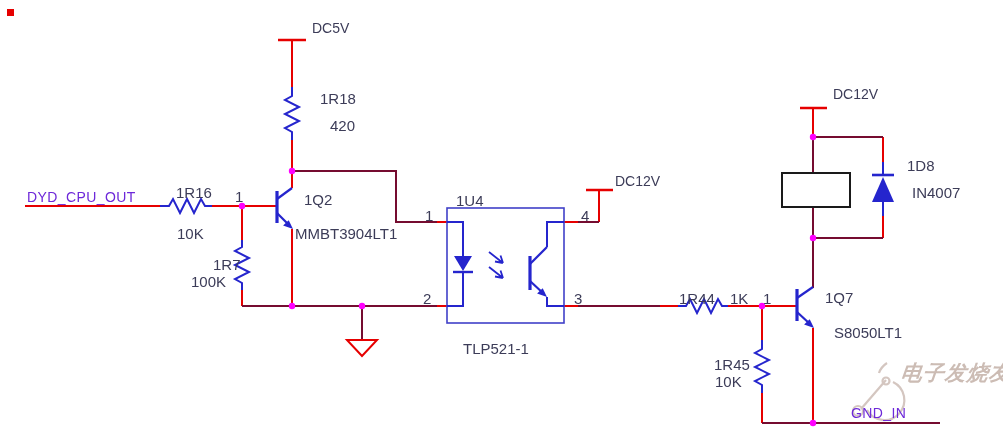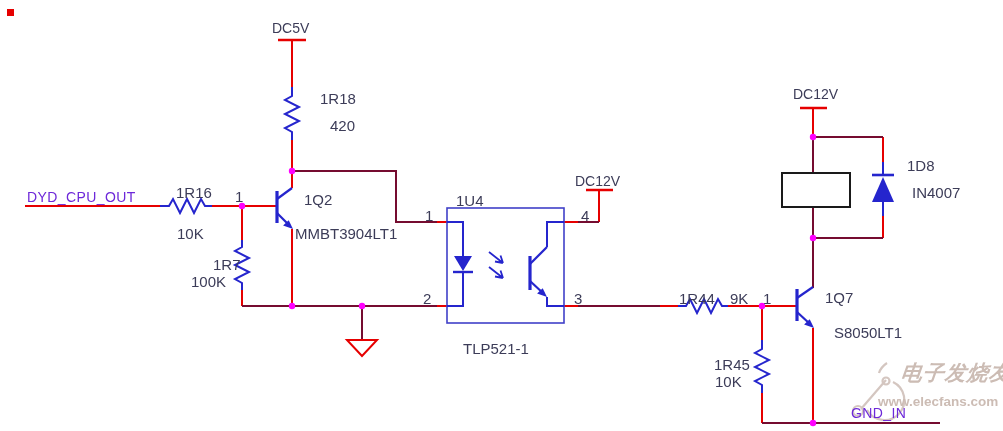--- a/index.html
+++ b/index.html
@@ -1,20 +1,20 @@
 <!DOCTYPE html>
 <html><head>
 <meta charset="utf-8">
 <style>
   html,body{margin:0;padding:0;background:#ffffff;}
   #canvas{position:relative;width:1003px;height:431px;background:#ffffff;overflow:hidden;
           font-family:"Liberation Sans",sans-serif;}
   svg{position:absolute;left:0;top:0;}
   .lbl{position:absolute;font-size:15px;color:#3c3c58;white-space:nowrap;line-height:1.1;}
-  .lbl.big{font-size:14px;}
+  .lbl.big{font-size:14px;margin-left:40px;}
   .lbl.red{color:#6d28d9;font-size:14px;letter-spacing:.4px;}
   .wm-cn{position:absolute;color:#ccbcb4;font-size:21px;font-weight:bold;font-style:italic;
          transform:skewX(-6deg);letter-spacing:1px;white-space:nowrap;}
   .wm-url{position:absolute;color:#ccbcb4;font-size:13.5px;font-weight:bold;white-space:nowrap;}
 </style>
 </head>
 <body>
 
 <div id="canvas">
 
@@ -149,21 +149,21 @@
   <div class="lbl" style="left:176px;top:185px">1R16</div>
   <div class="lbl" style="left:177px;top:226px">10K</div>
 
   <div class="lbl" style="left:213px;top:257px">1R7</div>
   <div class="lbl" style="left:191px;top:274px">100K</div>
 
   <div class="lbl" style="left:320px;top:91px">1R18</div>
   <div class="lbl" style="left:330px;top:118px">420</div>
 
   <div class="lbl" style="left:679px;top:291px">1R44</div>
-  <div class="lbl" style="left:730px;top:291px">9K</div>
+  <div class="lbl" style="left:730px;top:291px">1K</div>
 
   <div class="lbl" style="left:714px;top:357px">1R45</div>
   <div class="lbl" style="left:715px;top:374px">10K</div>
 
   <div class="lbl" style="left:304px;top:192px">1Q2</div>
   <div class="lbl" style="left:295px;top:226px">MMBT3904LT1</div>
 
   <div class="lbl" style="left:825px;top:290px">1Q7</div>
   <div class="lbl" style="left:834px;top:325px">S8050LT1</div>
 
@@ -174,15 +174,14 @@
   <div class="lbl" style="left:912px;top:185px">IN4007</div>
 
   <div class="lbl" style="left:235px;top:189px">1</div>
   <div class="lbl" style="left:763px;top:291px">1</div>
   <div class="lbl" style="left:425px;top:208px">1</div>
   <div class="lbl" style="left:423px;top:291px">2</div>
   <div class="lbl" style="left:574px;top:291px">3</div>
   <div class="lbl" style="left:581px;top:208px">4</div>
 
   <div class="wm-cn" style="left:901px;top:359px">电子发烧友</div>
-  <div class="wm-url" style="left:878px;top:394px">www.elecfans.com</div>
 
 </div>
 
 </body></html>

